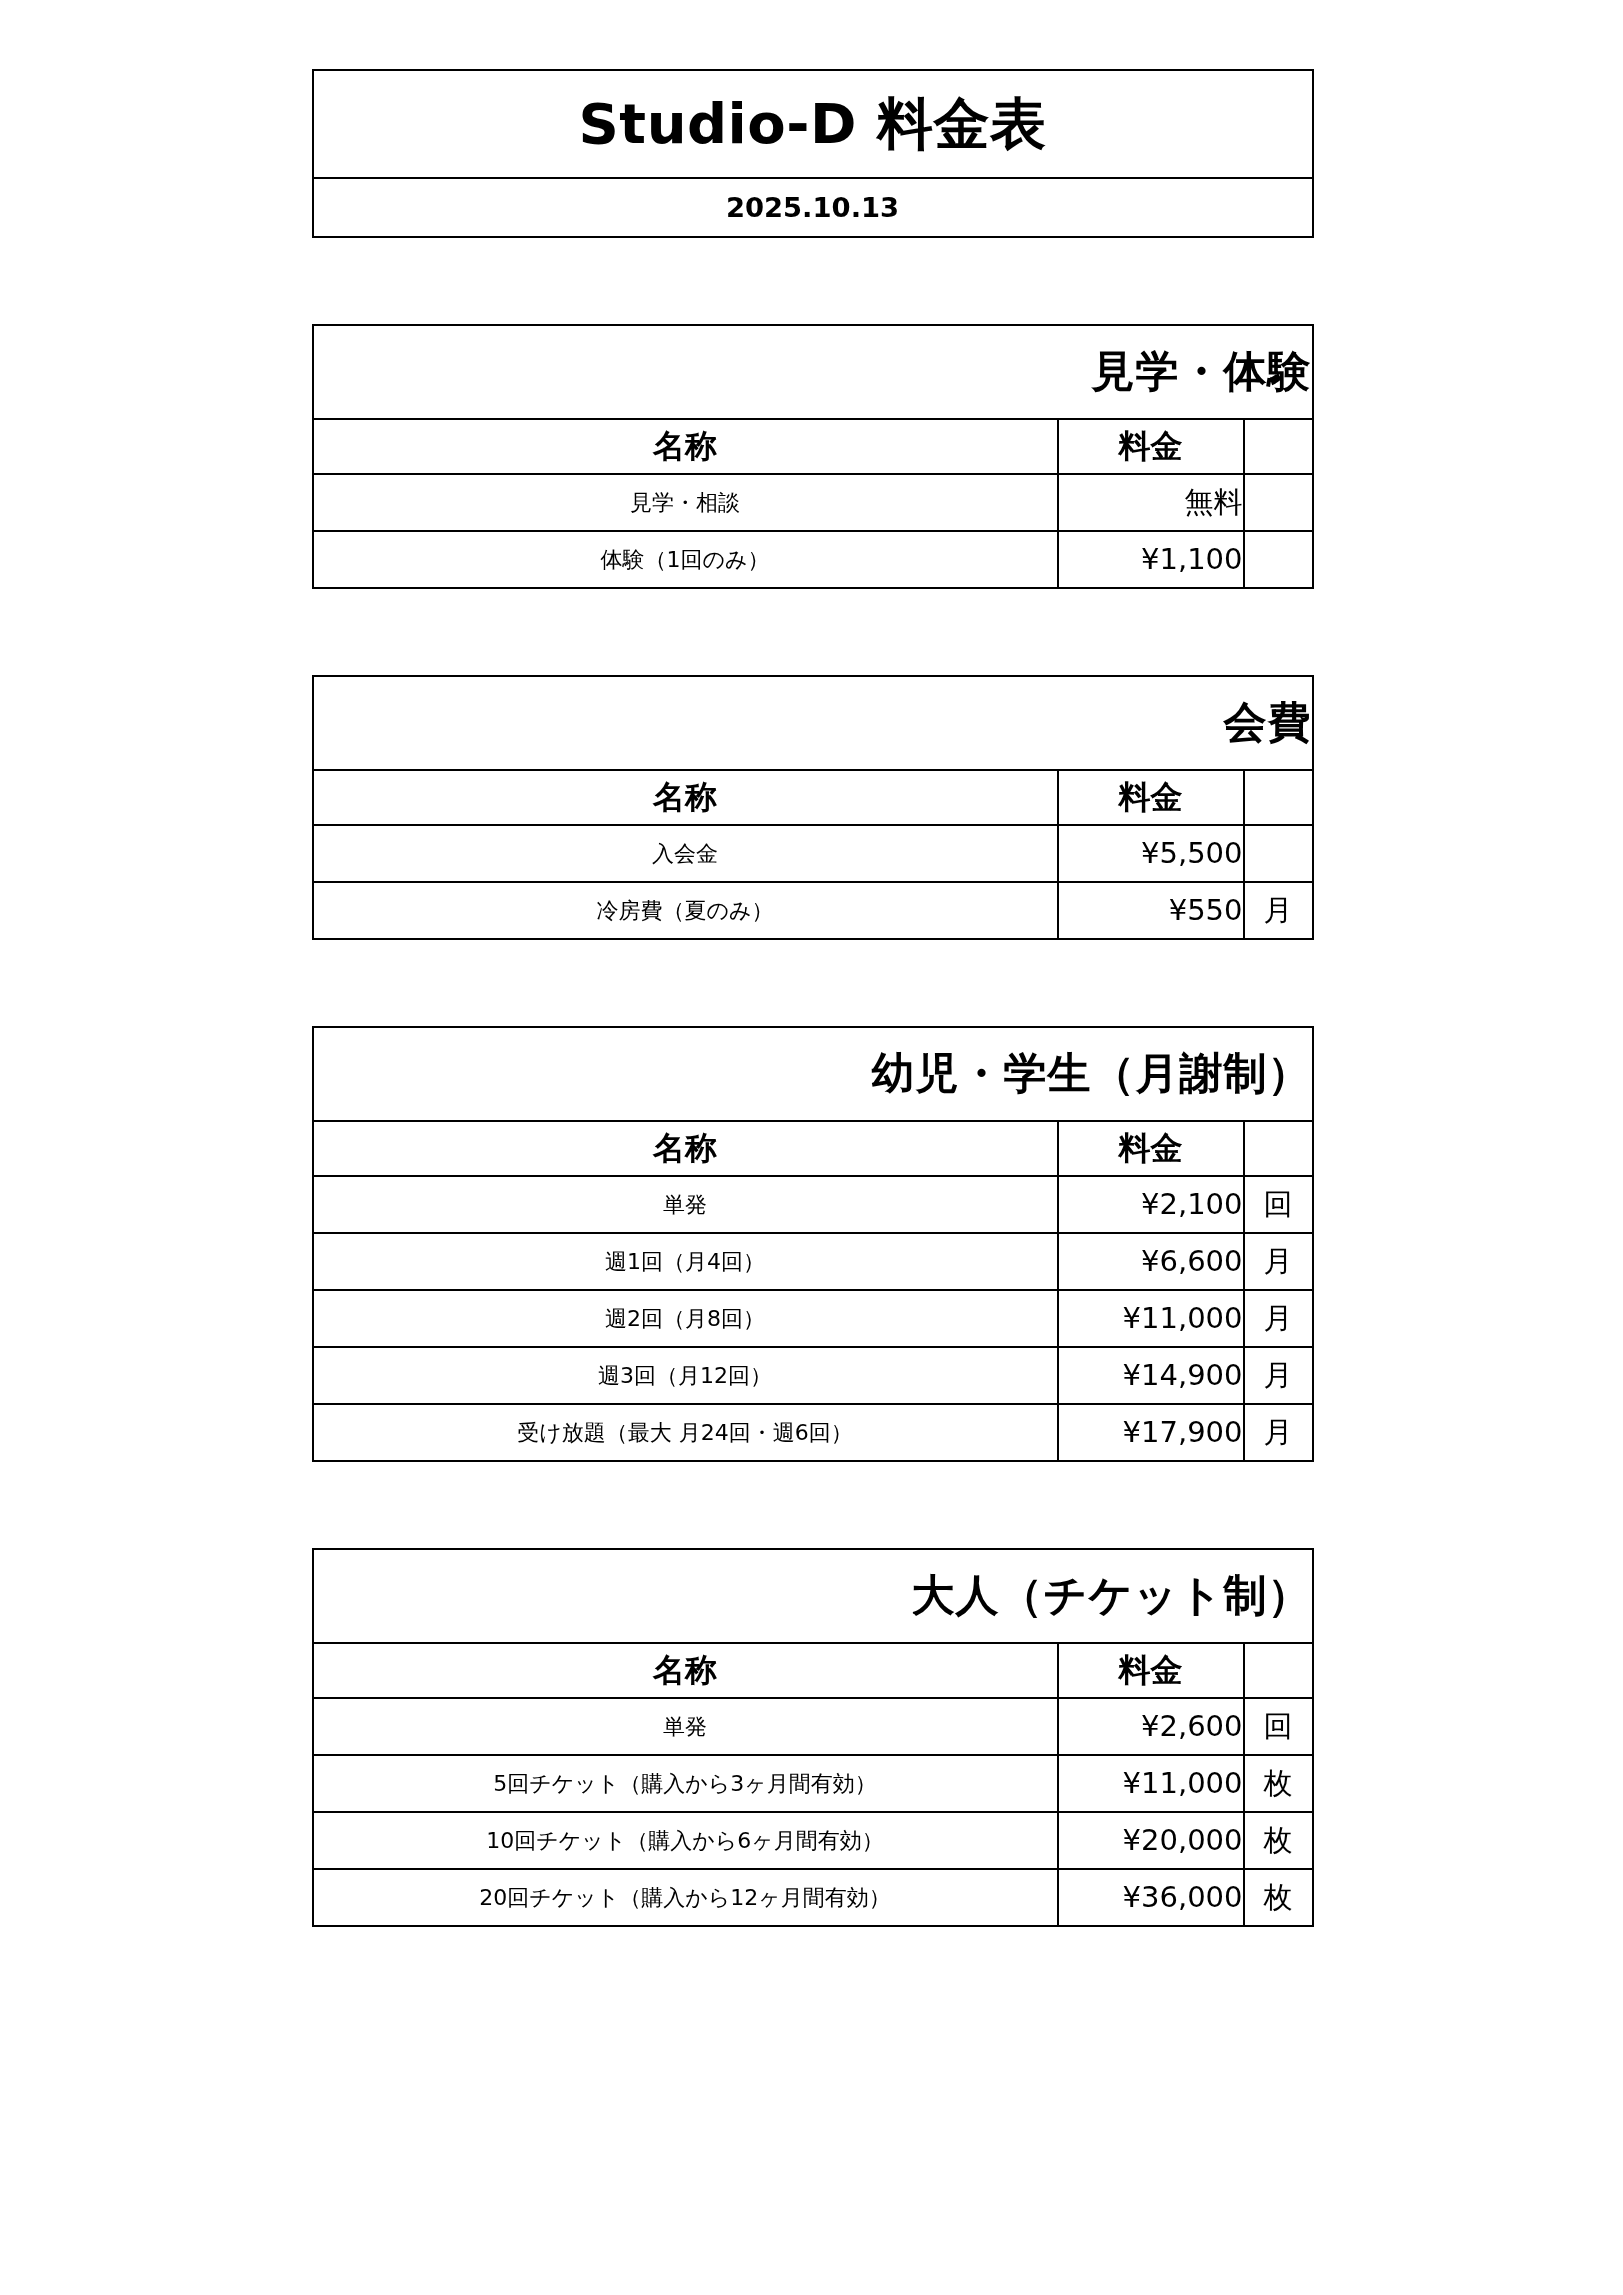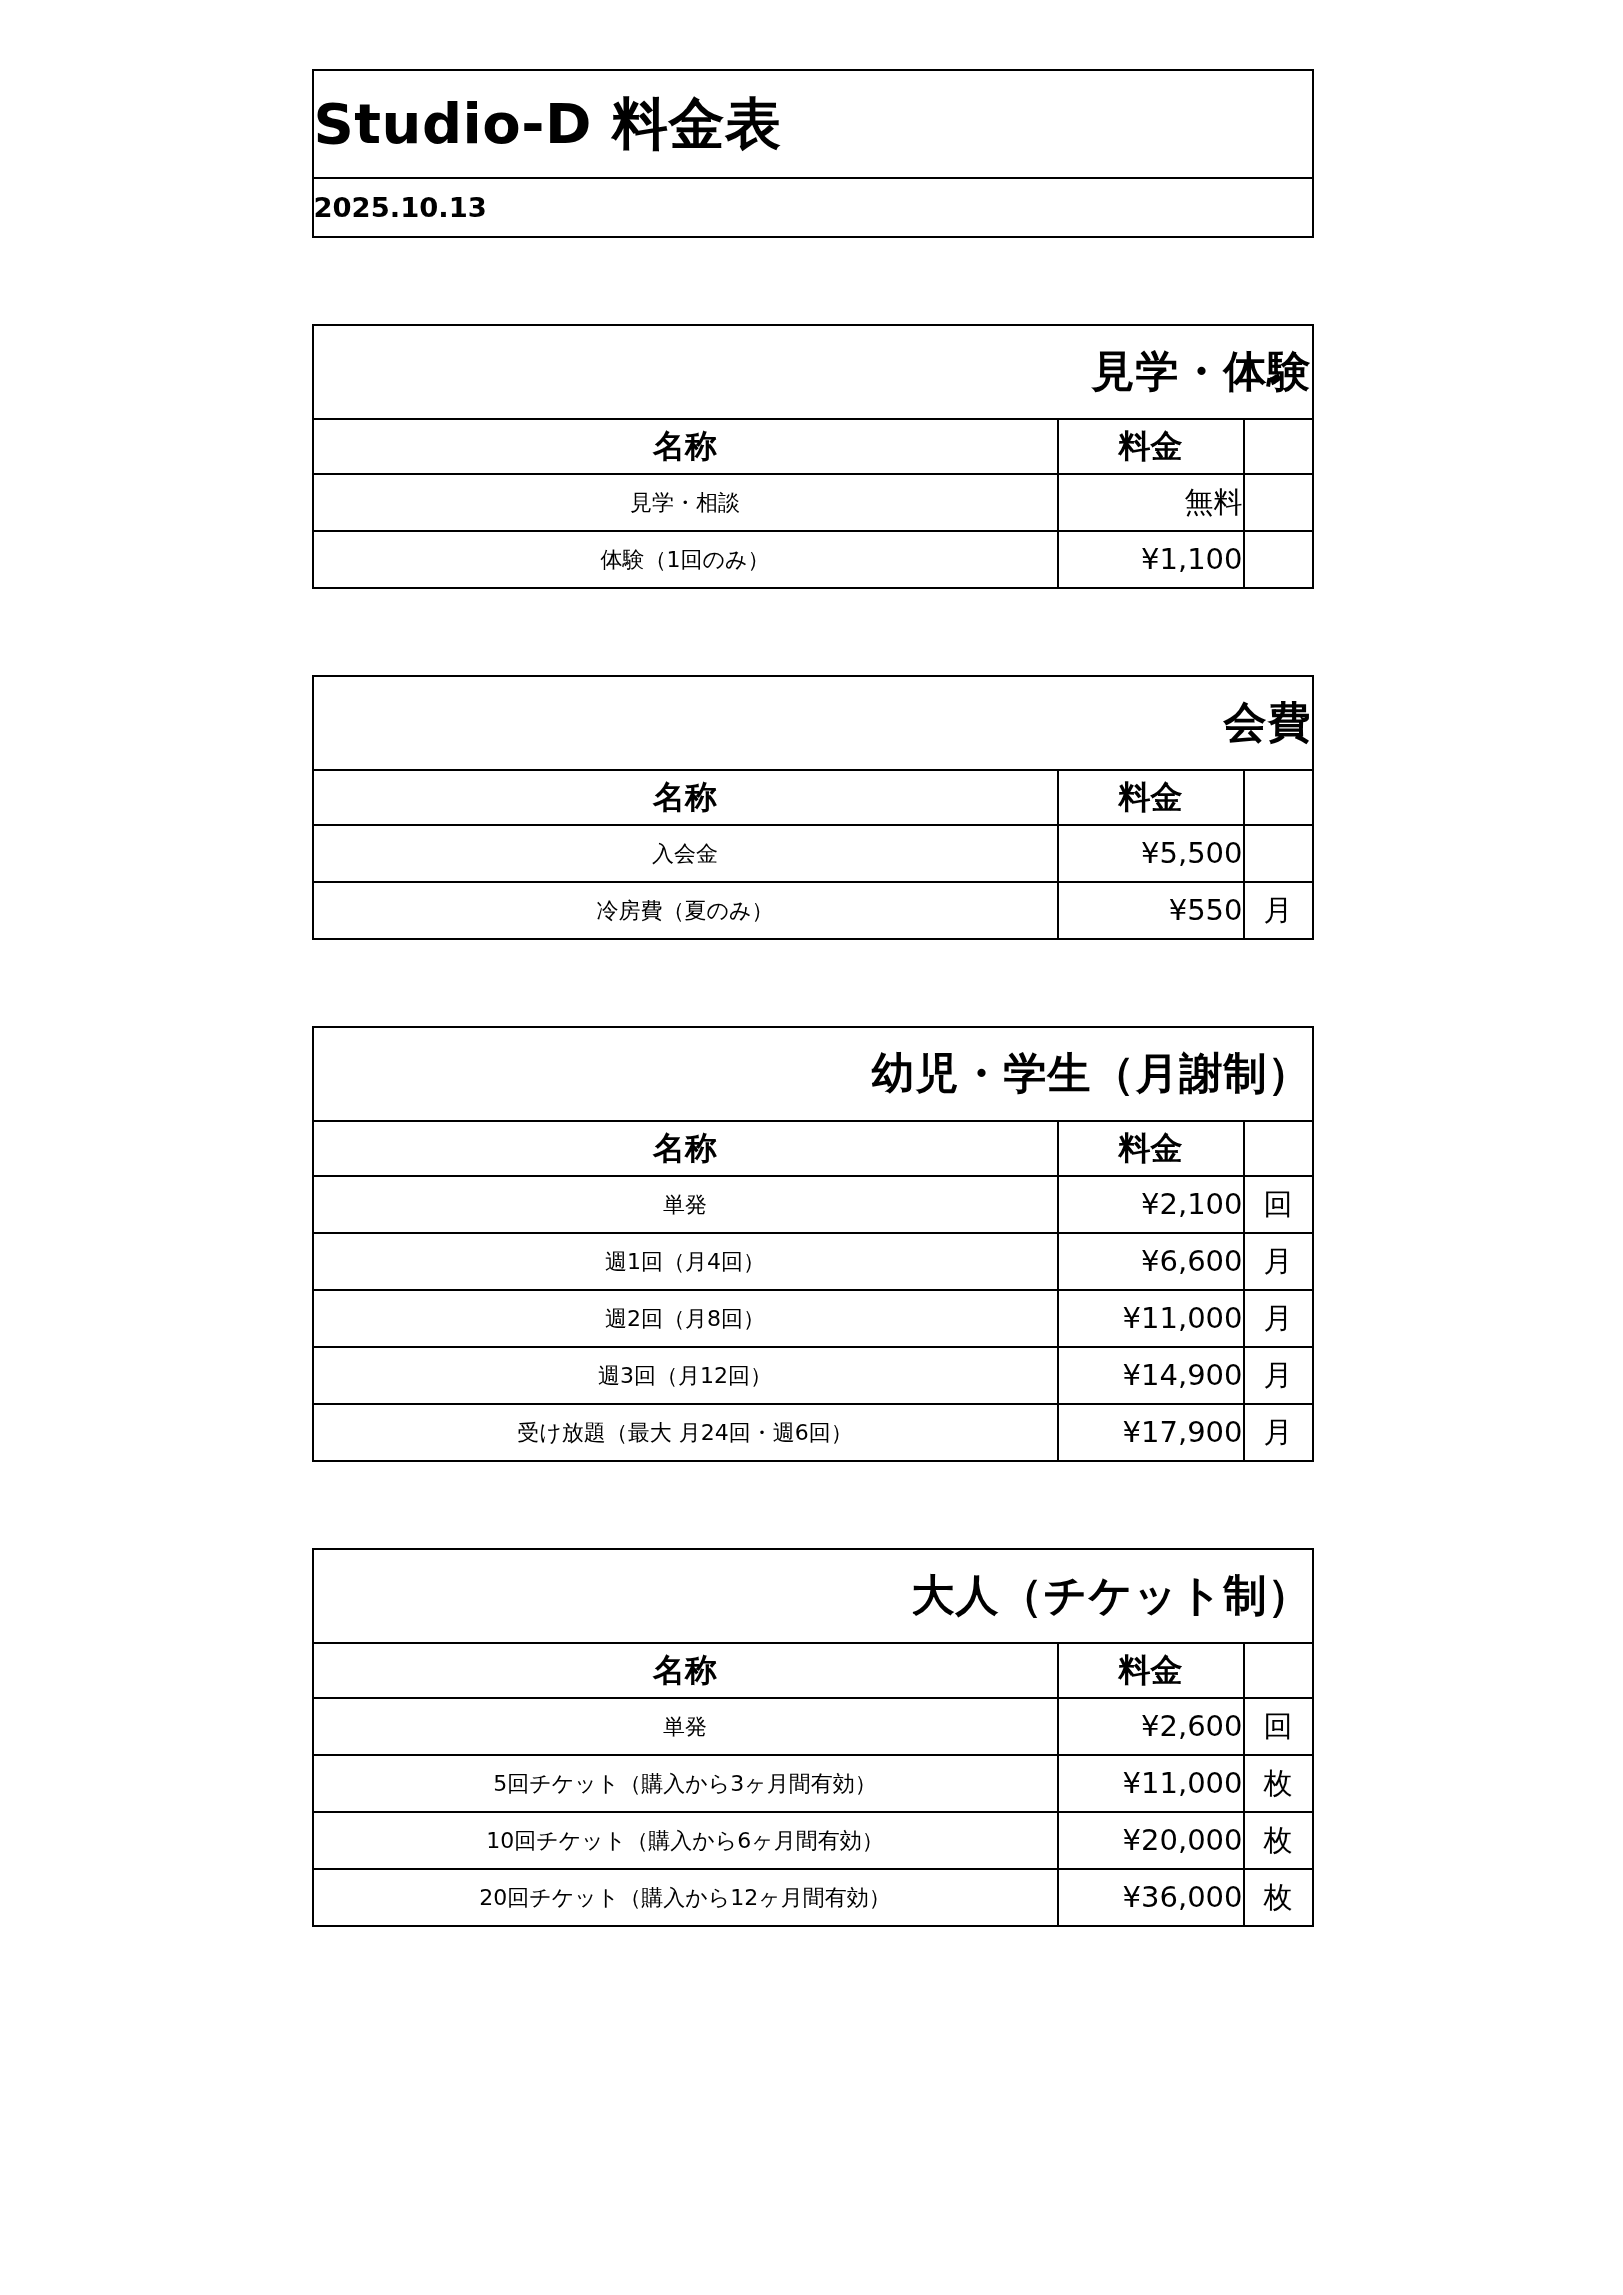--- a/index.html
+++ b/index.html
@@ -42,27 +42,28 @@
     line-height: 1.15;
   }
 
   
   col.c-name  { width: 745px; }
   col.c-price { width: 186px; }
   col.c-unit  { width: 69px; }
 
   
   .title-main {
-    text-align: left;
+    text-align: center;
     font-size: 56px;
     font-weight: bold;
     letter-spacing: 0.5px;
     height: 106px;
   }
   .title-date {
+    text-align: center;
     font-size: 27.4px;
     font-weight: bold;
     height: 57px;
   }
   .section-title {
     text-align: right;
     font-size: 43px;
     font-weight: bold;
     height: 92px;
     letter-spacing: 1px;

